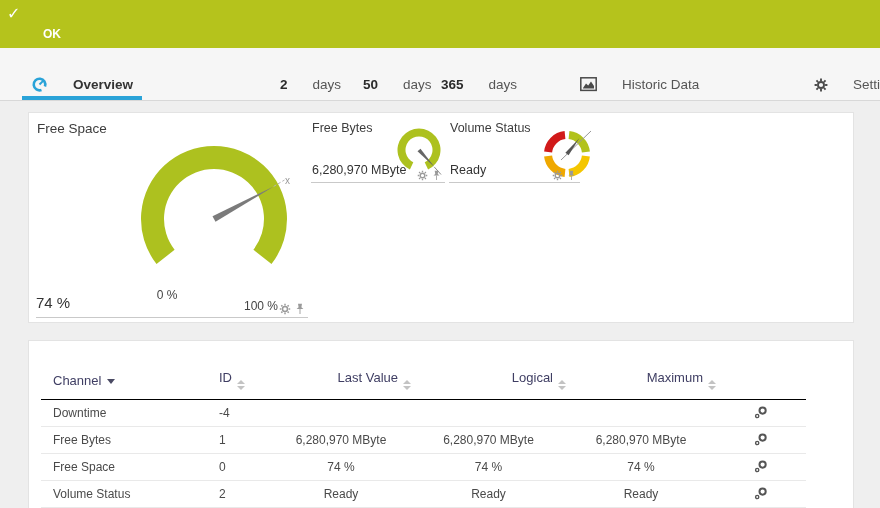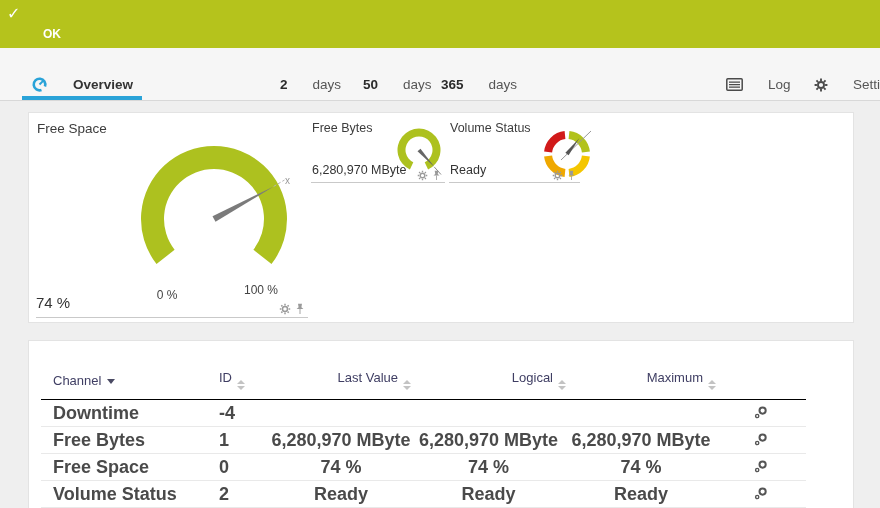--- a/index.html
+++ b/index.html
@@ -35,21 +35,21 @@
   .ptools { position:absolute; display:flex; gap:4px; align-items:center; }
   .fs-big { position:absolute; left:7px; top:181px; font-size:15px; color:#333; }
   .scale  { position:absolute; width:48px; text-align:center; font-size:12px; color:#444; }
   .marker-x { position:absolute; font-size:10px; color:#999; }
 
   
   table { border-collapse:collapse; margin:24px 0 0 12px; table-layout:fixed; width:765px; }
   col.c-channel{width:170px} col.c-id{width:60px} col.c-last{width:140px}
   col.c-min{width:155px} col.c-max{width:150px} col.c-gear{width:90px}
   th { font-weight:normal; font-size:13px; color:#3f3e63; text-align:left; padding:5px 0 9px 0; border-bottom:1px solid #000000; white-space:nowrap; }
-  td { font-size:18px; color:#4a4a4a; height:27px; border-bottom:1px solid #e9e9e9; padding:0; white-space:nowrap;font-weight:bold; }
+  td { font-size:12px; color:#4a4a4a; height:27px; border-bottom:1px solid #e9e9e9; padding:0; white-space:nowrap; }
   .al { text-align:left; padding-left:12px; }
   .ac { text-align:center; }
   th.ac { text-align:right; }
   .sort-desc { display:inline-block; width:0; height:0; border-left:4.5px solid transparent; border-right:4.5px solid transparent; border-top:5px solid #4a4a63; margin-left:6px; vertical-align:1px; }
   .sort-both { display:inline-flex; flex-direction:column; gap:2px; margin-left:5px; vertical-align:-2px; }
   .sort-both i { display:block; width:0; height:0; border-left:4px solid transparent; border-right:4px solid transparent; }
   .sort-both i.u { border-bottom:4px solid #c3c3c3; }
   .sort-both i.d { border-top:4px solid #c3c3c3; }
   .gear-btn { cursor:pointer; display:inline-block; }
 </style>
@@ -76,26 +76,26 @@
         <span>days</span>
     </div>
     <div class="tab" style="left:363px;">
       <b>50</b>
         <span>days</span>
     </div>
     <div class="tab" style="left:441px;">
       <b>365</b>
         <span>days</span>
     </div>
-    <div class="tab" style="left:726px;">
-      <svg class="ticon" width="17" height="13" viewBox="0 0 17 13">
-          <rect x="0.8" y="0.8" width="15.4" height="11.4" rx="1" fill="none" stroke="#4a4a4a" stroke-width="1.5"></rect>
-          <path d="M3 4.2 h11 M3 6.7 h11 M3 9.2 h11" stroke="#4a4a4a" stroke-width="1.2"></path>
-        </svg>
-      <span>Log</span>
+    <div class="tab" style="left:580px;">
+      <svg class="ticon" width="17" height="15" viewBox="0 0 17 15">
+          <rect x="0.8" y="0.8" width="15.4" height="12.6" fill="none" stroke="#4a4a4a" stroke-width="1.5"></rect>
+          <path d="M3 11 L6 6.5 L8.2 8.5 L11 4.5 L14 9 V11.6 H3 Z" fill="#4a4a4a"></path>
+        </svg>
+      <span>Historic Data</span>
     </div>
     <div class="tab" style="left:814px;">
       <svg class="ticon" width="14" height="14" viewBox="0 0 12 12">
           <g stroke="#4a4a4a" stroke-width="1.6">
             <circle cx="6" cy="6" r="2.6" fill="none"></circle>
             <path d="M6 0.5 V2.5 M6 9.5 V11.5 M0.5 6 H2.5 M9.5 6 H11.5 M2.1 2.1 L3.5 3.5 M8.5 8.5 L9.9 9.9 M9.9 2.1 L8.5 3.5 M3.5 8.5 L2.1 9.9"></path>
           </g>
         </svg>
       <span>Settings</span>
     </div>
@@ -104,21 +104,21 @@
   <section class="card card1">
 
     <div class="ptitle" style="left:8px;top:8px;">Free Space</div>
     <svg style="position:absolute;left:105px;top:28px;" width="160" height="162" viewBox="0 0 160 162">
       <path d="M22.5,123 A73,73 0 1 1 137.5,123 L119.4,108.8 A50,50 0 1 0 40.6,108.8 Z" fill="#adc11f"></path>
       <line x1="139.7" y1="45.4" x2="150.5" y2="39" stroke="#b5b5b5" stroke-width="1" stroke-dasharray="3,2"></line>
       <polygon points="81.5,80.8 78.5,75.2 139.7,45.4" fill="#7b7b7b"></polygon>
     </svg>
     <span class="marker-x" style="left:256px;top:62px;">x</span>
     <span class="scale" style="left:114px;top:175px;">0 %</span>
-    <span class="scale" style="left:208px;top:170px;">100 %</span>
+    <span class="scale" style="left:208px;top:186px;">100 %</span>
     <div class="fs-big">74 %</div>
     <div class="pline" style="left:7px;top:204px;width:272px;"></div>
     <div class="ptools" style="left:250px;top:190px;">
       <svg class="gear-btn" width="12" height="12" viewBox="0 0 12 12">
           <g stroke="#9a9a9a" stroke-width="1.5">
             <circle cx="6" cy="6" r="2.5" fill="none"></circle>
             <path d="M6 0.8 V2.4 M6 9.6 V11.2 M0.8 6 H2.4 M9.6 6 H11.2 M2.3 2.3 L3.4 3.4 M8.6 8.6 L9.7 9.7 M9.7 2.3 L8.6 3.4 M3.4 8.6 L2.3 9.7"></path>
           </g>
         </svg>
       <svg class="gear-btn" width="10" height="12" viewBox="0 0 10 12">

